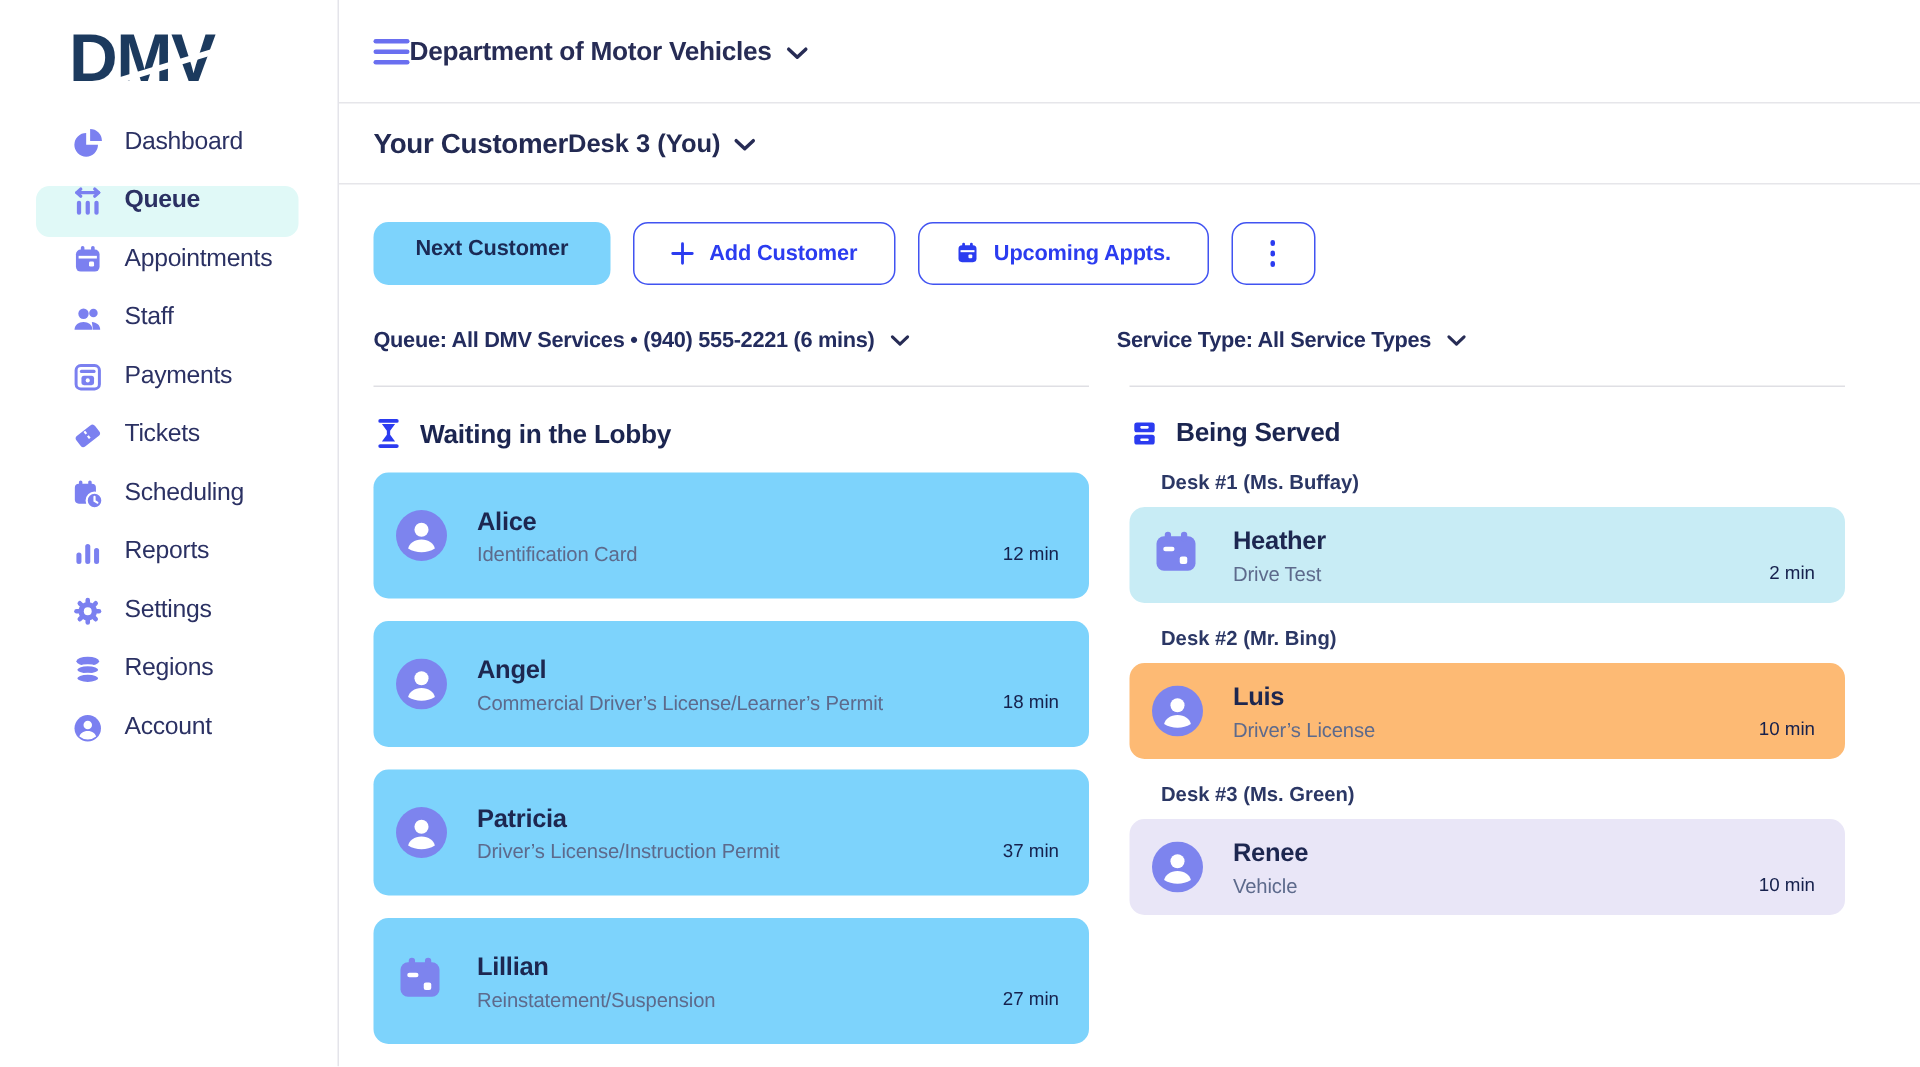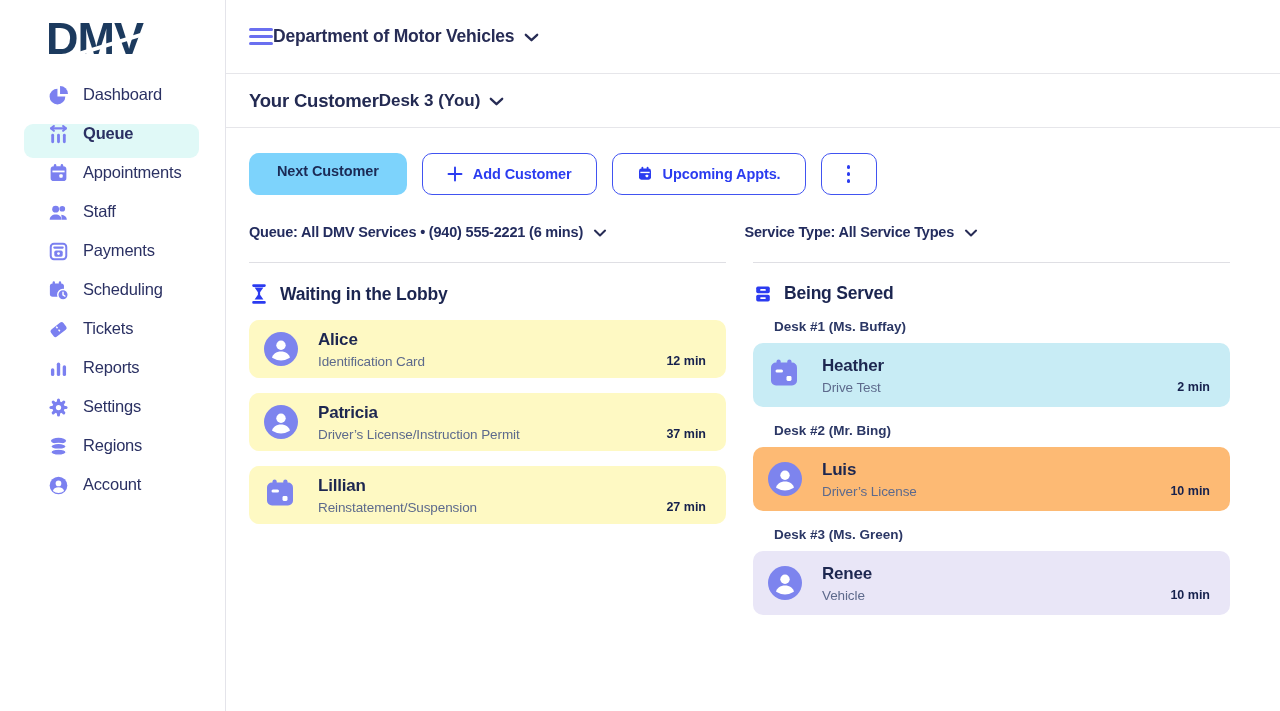--- a/index.html
+++ b/index.html
@@ -51,28 +51,28 @@
     gap:10px; cursor:pointer; letter-spacing:-0.2px; }
   .filter .chev svg { width:14px; height:8px; }
 
   .columns { display:grid; grid-template-columns:1fr 1fr; gap:27px; margin:22px 50px 0 23px; }
   .col hr { border:none; border-top:1px solid #dfdfe4; }
   .section-head { display:flex; align-items:center; gap:11px; margin:20px 0 15px 0; }
   .section-head .sicon { color:#2b3bf0; display:flex; }
   .section-title { font-size:17.5px; font-weight:800; color:#1b2550; letter-spacing:-0.2px; }
 
   .card { display:flex; align-items:center; border-radius:10px; padding:0 20px 0 15px; }
-  .card-lobby { height:58px; margin-bottom:15px; background:#fef9c3; }
+  .card-lobby { height:84px; margin-bottom:15px; background:#7dd3fc; }
   .card-serving { height:64px;justify-content:space-between; }
   .card .avatar { flex:0 0 34px; width:34px; height:34px; margin-right:20px; }
   .card .avatar svg { display:block; }
   .card .info { flex:1; min-width:0; }
   .card .cname { font-size:17px; font-weight:800; color:#1d2750; letter-spacing:-0.2px; margin-bottom:4px; }
   .card .cservice { font-size:13.5px; color:#5d6a8c; letter-spacing:-0.1px; }
-  .card .ctime { font-size:12.5px; font-weight:700; color:#16214d; white-space:nowrap;margin-top:24px; }
+  .card .ctime { font-size:12.5px; font-weight:400; color:#16214d; white-space:nowrap;margin-top:24px; }
 
   .desk-label { font-size:13.5px; font-weight:600; color:#2b3765; margin:0 0 9px 0;padding-left:21px; }
   .desk-group { margin-bottom:16px; }
   .bg-cyan   { background:#c8ecf5; }
   .bg-green  { background:#fdba74; }
   .bg-purple { background:#e9e6f7; }
 </style>
 </head>
 <body>
 
@@ -159,41 +159,41 @@
           <path d="M6 6.3h8" stroke="currentColor" stroke-width="2" stroke-linecap="round"></path>
           <rect x="6" y="9" width="8" height="6" rx="1.6" fill="currentColor"></rect>
           <circle cx="10" cy="12" r="1.3" fill="#fff"></circle>
         </svg>
       </span>
       <span>Payments</span>
     </div>
 
     <div class="nav-item">
       <span class="nicon">
+        <svg viewBox="0 0 20 20">
+          <g transform="rotate(-38 10 10)">
+            <rect x="2.5" y="5.8" width="15" height="8.6" rx="2.2" fill="currentColor"></rect>
+            <path d="M10 6.5v7" stroke="#fff" stroke-width="1.4" stroke-dasharray="2 1.6"></path>
+          </g>
+        </svg>
+      </span>
+      <span>Tickets</span>
+    </div>
+
+    <div class="nav-item">
+      <span class="nicon">
         <svg viewBox="0 0 20 20" fill="currentColor">
           <rect x="1.8" y="3.4" width="13.4" height="12.6" rx="2.6"></rect>
           <rect x="4.4" y="1.2" width="2.2" height="4" rx="1.1"></rect>
           <rect x="10.3" y="1.2" width="2.2" height="4" rx="1.1"></rect>
           <circle cx="14.3" cy="14" r="5" stroke="#fff" stroke-width="1.4"></circle>
           <path d="M14.3 11.6v2.6l1.8 1.1" fill="none" stroke="#fff" stroke-width="1.4" stroke-linecap="round"></path>
         </svg>
       </span>
       <span>Scheduling</span>
-    </div>
-
-    <div class="nav-item">
-      <span class="nicon">
-        <svg viewBox="0 0 20 20">
-          <g transform="rotate(-38 10 10)">
-            <rect x="2.5" y="5.8" width="15" height="8.6" rx="2.2" fill="currentColor"></rect>
-            <path d="M10 6.5v7" stroke="#fff" stroke-width="1.4" stroke-dasharray="2 1.6"></path>
-          </g>
-        </svg>
-      </span>
-      <span>Tickets</span>
     </div>
 
     <div class="nav-item">
       <span class="nicon">
         <svg viewBox="0 0 20 20" fill="currentColor">
           <rect x="2.8" y="9.8" width="3.2" height="7.4" rx="1.6"></rect>
           <rect x="8.4" y="4.4" width="3.2" height="12.8" rx="1.6"></rect>
           <rect x="14" y="7" width="3.2" height="10.2" rx="1.6"></rect>
         </svg>
       </span>
@@ -339,20 +339,32 @@
                 <use href="#i-person-avatar"></use>
               </svg>
           </span>
           <div class="info">
             <div class="cname">Alice</div>
             <div class="cservice">Identification Card</div>
           </div>
           <div class="ctime">12 min</div>
         </div>
 
+        <div class="card card-lobby">
+          <span class="avatar">
+            <svg width="34" height="34" viewBox="0 0 34 34">
+                <use href="#i-person-avatar"></use>
+              </svg>
+          </span>
+          <div class="info">
+            <div class="cname">Angel</div>
+            <div class="cservice">Commercial Driver’s License/Learner’s Permit</div>
+          </div>
+          <div class="ctime">18 min</div>
+        </div>
 
         <div class="card card-lobby">
           <span class="avatar">
             <svg width="34" height="34" viewBox="0 0 34 34">
                 <use href="#i-person-avatar"></use>
               </svg>
           </span>
           <div class="info">
             <div class="cname">Patricia</div>
             <div class="cservice">Driver’s License/Instruction Permit</div>

